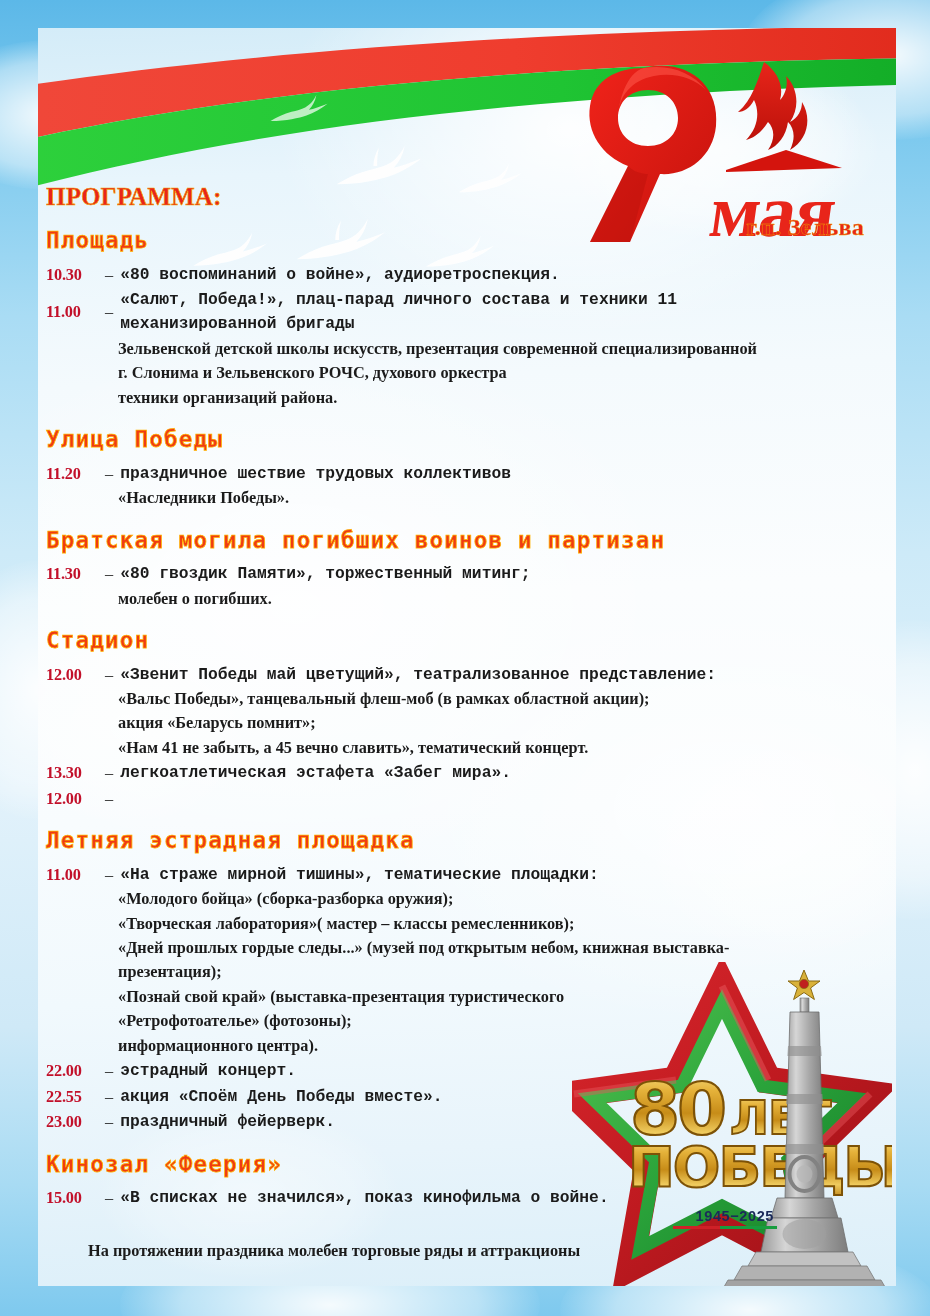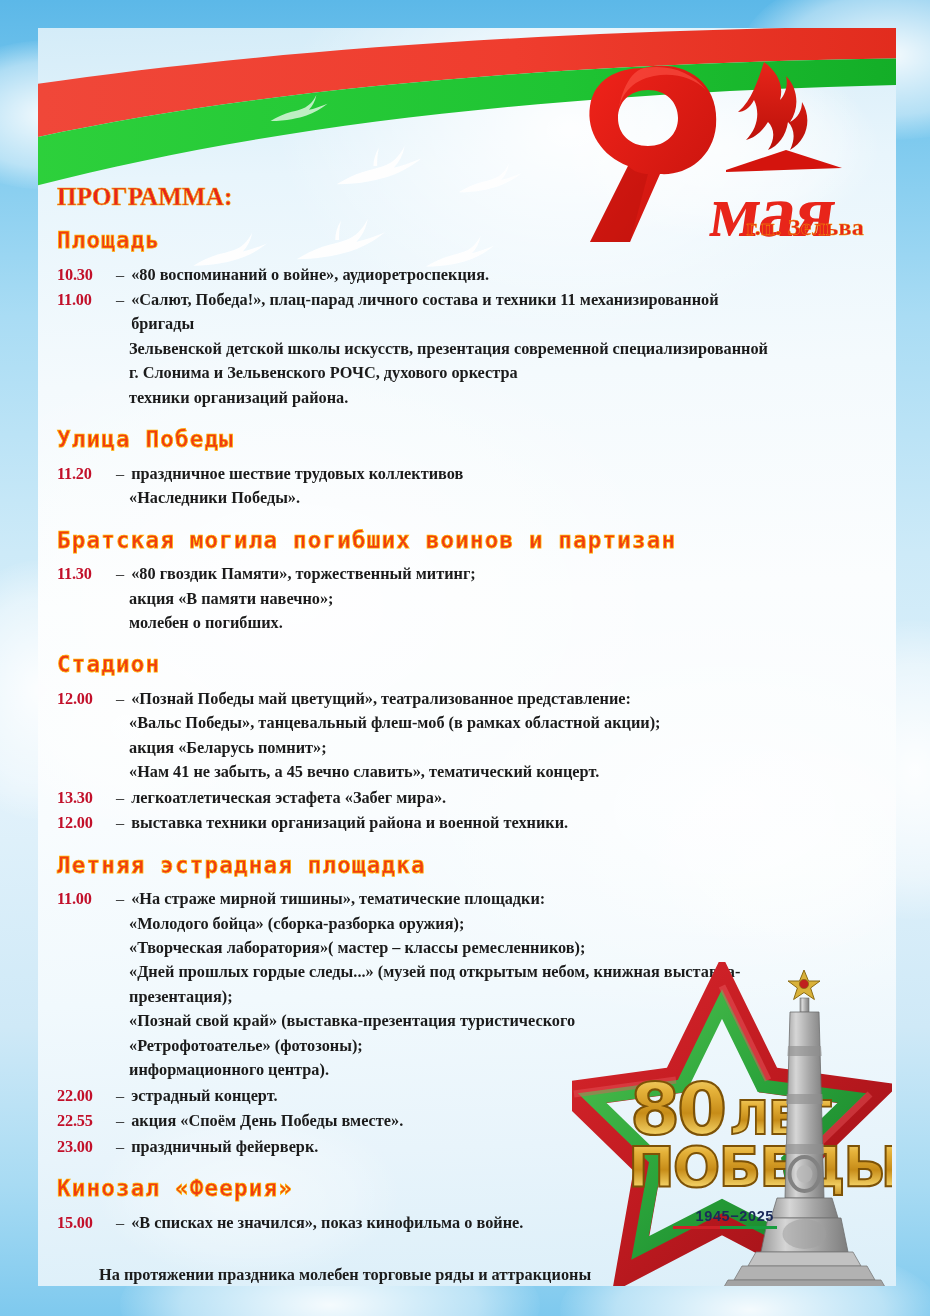--- a/index.html
+++ b/index.html
@@ -54,21 +54,21 @@
     font-weight: bold; font-size: 24px;
     color: #e8251a;
     -webkit-text-stroke: .4px #f0a000;
     letter-spacing: .3px;
     white-space: nowrap;
   }
 
   
   #program {
     position: absolute;
-    left: 19px; top: 155px;
+    left: 8px; top: 155px;
     width: 720px;
   }
 
   .prog-title {
     font-family: "Liberation Serif", serif;
     font-weight: bold;
     font-size: 25px;
     color: #e8241c;
     -webkit-text-stroke: .7px #f2a10c;
     letter-spacing: .2px;
@@ -83,36 +83,36 @@
     color: #ef3b13;
     -webkit-text-stroke: .75px #ffb300;
     line-height: 1.18;
     margin-top: 16px;
     margin-bottom: 9px;
   }
   .venue.tight { }
 
   .row {
     display: flex;
-    align-items: flex-start;
+    align-items: center;
     font-size: 16.3px;
     line-height: 1.5;
     color: #1b1b1b;
     margin-top: 1px;
   }
   .row .time {
     flex: 0 0 auto;
     min-width: 54px;
     color: #c2102a;
     font-weight: bold;
     font-size: 16.3px;
     letter-spacing: -.2px;
   }
   .row .dash { flex: 0 0 auto; padding: 0 7px 0 5px; color: #1b1b1b; }
-  .row .txt  { flex: 1 1 auto; font-weight: bold; }
+  .row .txt  { flex: 1 1 auto; font-weight: bold; font-family: Liberation Mono, monospace; }
 
   .cont {
     font-size: 16.3px;
     line-height: 1.5;
     color: #1b1b1b;
     font-weight: bold;
     margin-left: 72px;
   }
 
   #footer-note {
@@ -262,40 +262,38 @@
           <span class="dash">–</span>
           <span class="txt">праздничное шествие трудовых коллективов</span>
         </div>
         <div class="cont">«Наследники Победы».</div>
         <div class="venue">Братская могила погибших воинов и партизан</div>
         <div class="row">
           <span class="time">11.30</span>
           <span class="dash">–</span>
           <span class="txt">«80 гвоздик Памяти», торжественный митинг;</span>
         </div>
-        <div class="cont">акция «В памяти навечно»;</div>
         <div class="cont">молебен о погибших.</div>
         <div class="venue">Стадион</div>
         <div class="row">
           <span class="time">12.00</span>
           <span class="dash">–</span>
-          <span class="txt">«Познай Победы май цветущий», театрализованное представление:</span>
+          <span class="txt">«Звенит Победы май цветущий», театрализованное представление:</span>
         </div>
         <div class="cont">«Вальс Победы», танцевальный флеш-моб (в рамках областной акции);</div>
         <div class="cont">акция «Беларусь помнит»;</div>
         <div class="cont">«Нам 41 не забыть, а 45 вечно славить», тематический концерт.</div>
         <div class="row">
           <span class="time">13.30</span>
           <span class="dash">–</span>
           <span class="txt">легкоатлетическая эстафета «Забег мира».</span>
         </div>
         <div class="row">
           <span class="time">12.00</span>
           <span class="dash">–</span>
-          <span class="txt">выставка техники организаций района и военной техники.</span>
         </div>
         <div class="venue">Летняя эстрадная площадка</div>
         <div class="row">
           <span class="time">11.00</span>
           <span class="dash">–</span>
           <span class="txt">«На страже мирной тишины», тематические площадки:</span>
         </div>
         <div class="cont">«Молодого бойца» (сборка-разборка оружия);</div>
         <div class="cont">«Творческая лаборатория»( мастер – классы ремесленников);</div>
         <div class="cont">«Дней прошлых гордые следы...» (музей под открытым небом, книжная выставка-</div>

